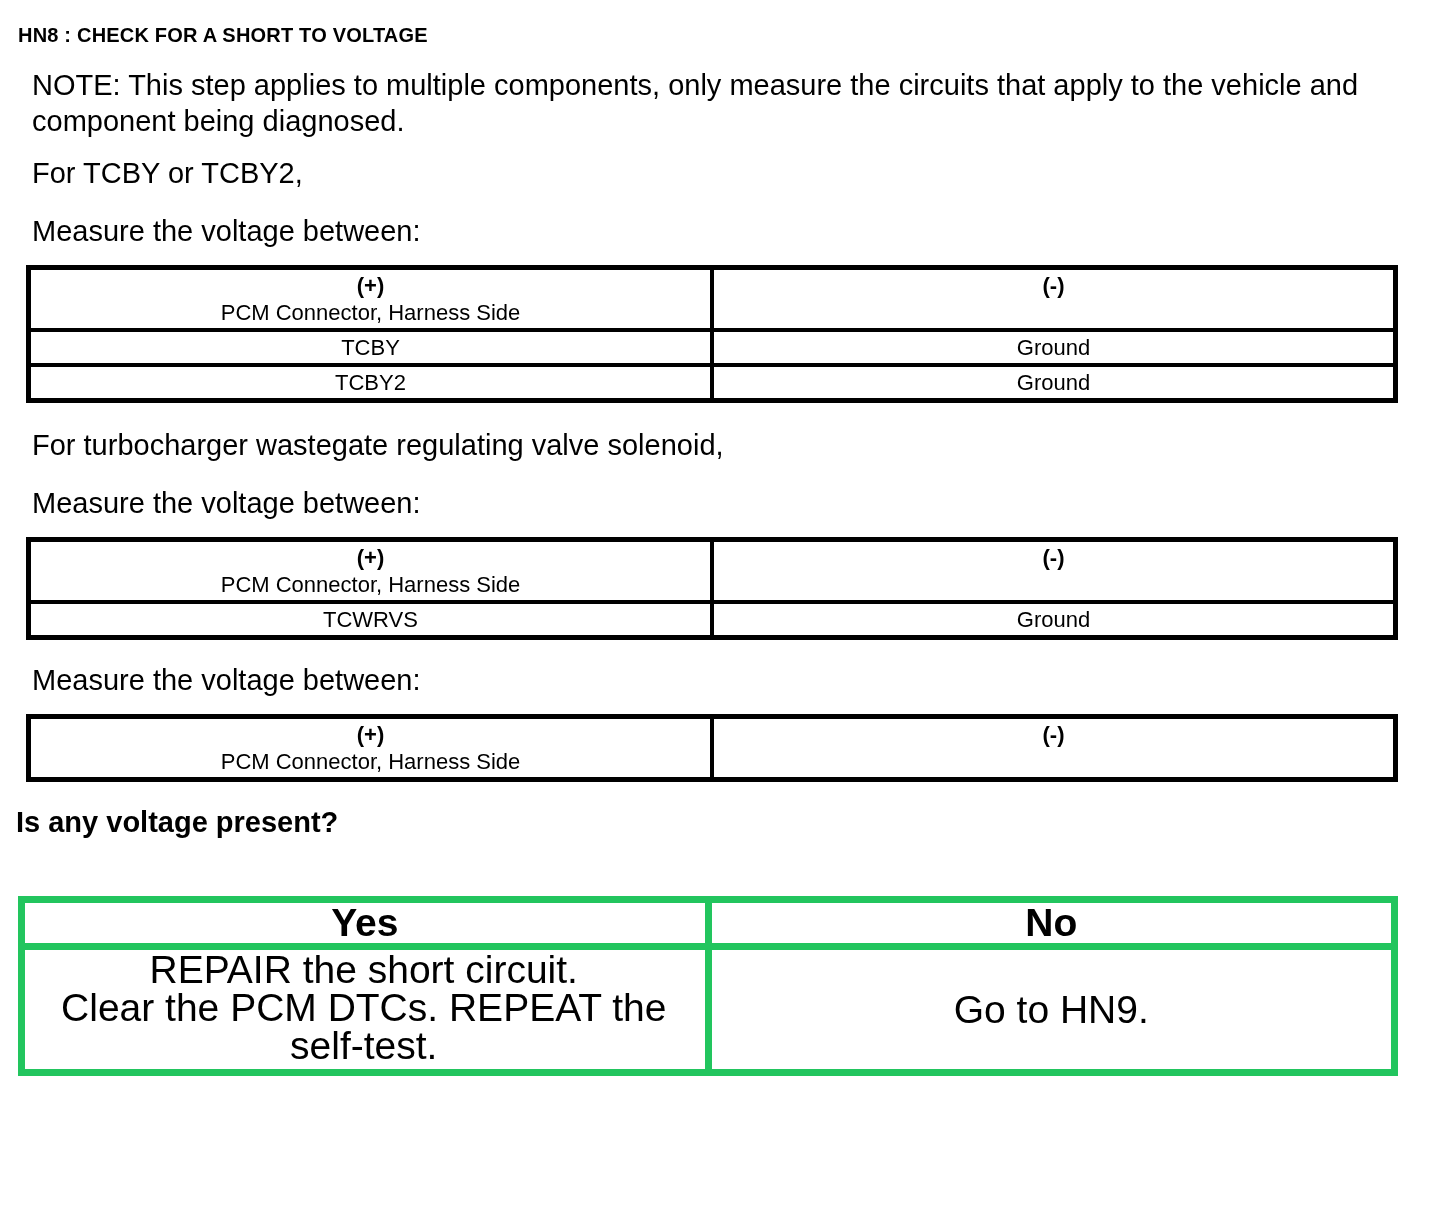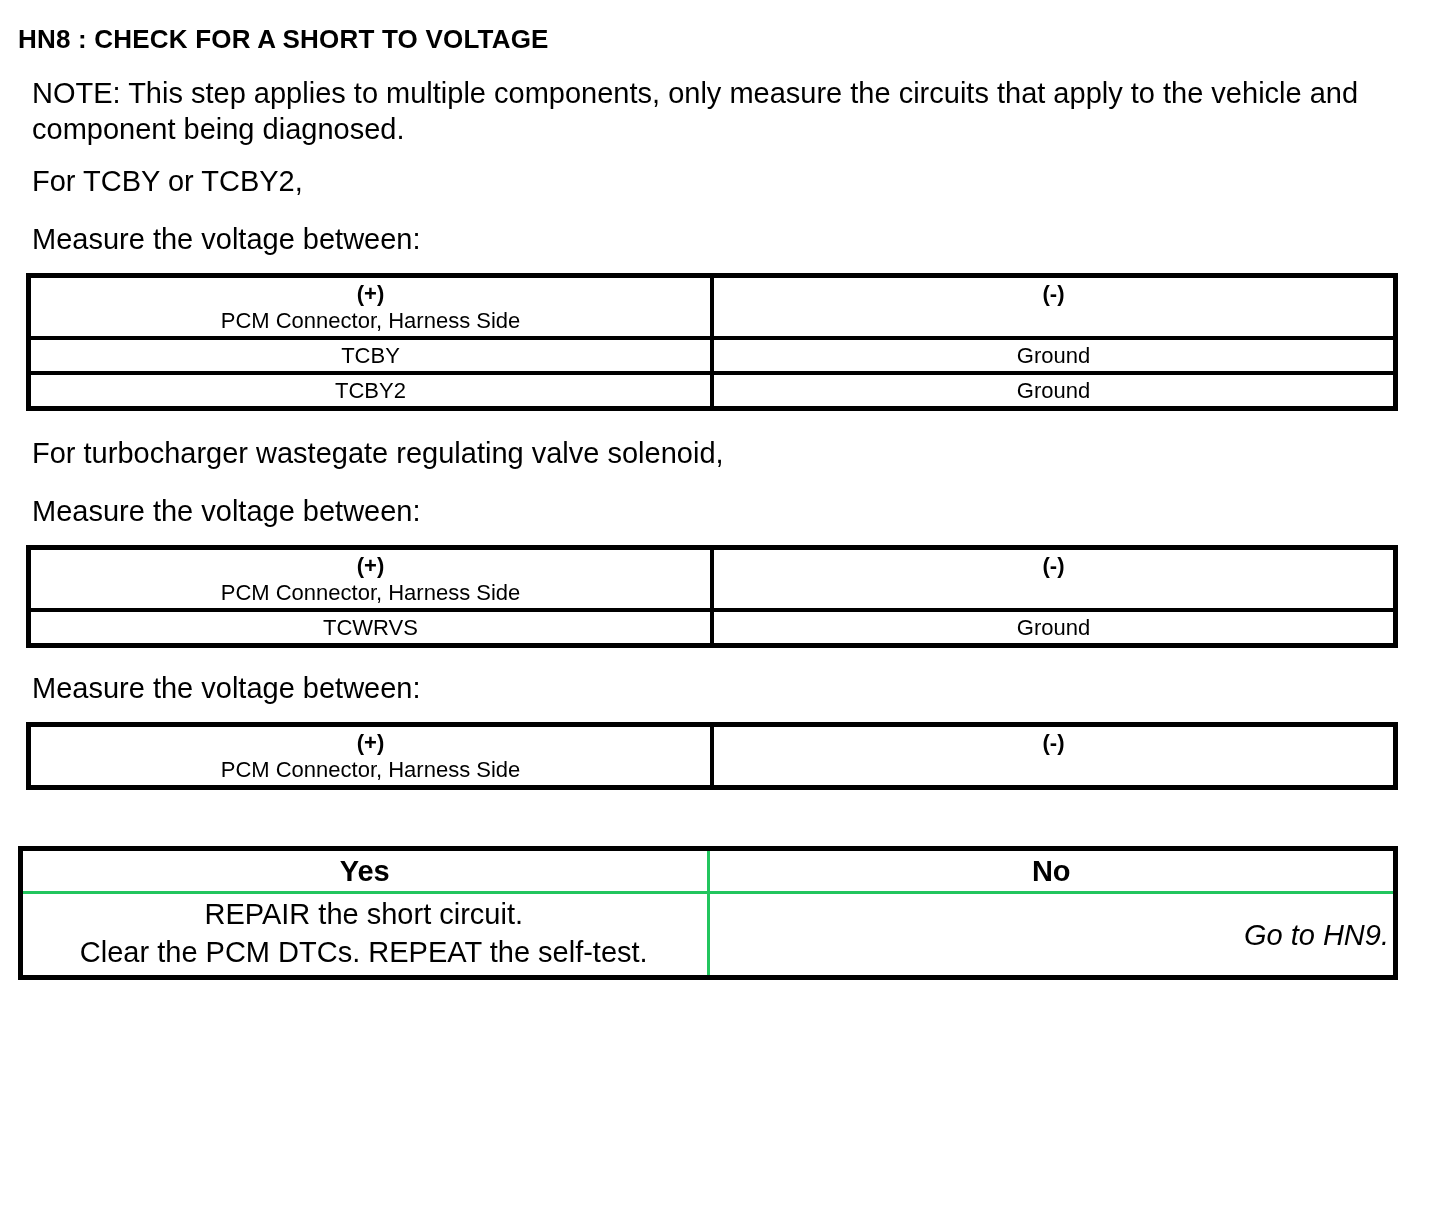--- a/index.html
+++ b/index.html
@@ -5,21 +5,21 @@
   html, body { margin: 0; padding: 0; }
   body {
     width: 1440px; height: 1218px;
     background: #ffffff; color: #000000;
     font-family: "Liberation Sans", sans-serif;
     overflow: hidden;
   }
   .doc { padding: 0 28px 0 16px; }
 
   .step-title {
-    font-size: 26px; font-weight: bold;
+    font-size: 20px; font-weight: bold;
     margin: 24px 0 0 2px; letter-spacing: 0.2px;
   }
 
   .body-text { font-size: 29px; line-height: 36px; margin: 16px; }
   .note { margin-top: 20px; max-width: 1400px; }
   .ignition { margin-top: 16px; margin-left: 4px; }
   .intro { margin-top: 24px; }
   .intro.first { margin-top: 12px; }
   .measure { margin-top: 22px; }
 
@@ -39,32 +39,32 @@
   .question {
     font-size: 29px; line-height: 36px; font-weight: bold;
     margin: 22px 0 0 0;
   }
 
   table.decision-table {
     border-collapse: collapse; table-layout: fixed;
     width: 1380px; margin: 56px 0 0 2px;
     border: 5px solid #000000;
   }
-  table.decision-table td { border: 3px solid #22c55e; font-size: 29px; margin-left: 40px; }
+  table.decision-table td { border: 7px solid #22c55e; font-size: 39px; margin-left: 40px; }
   td.decision-hdr {
     font-weight: bold; text-align: center;
     padding: 3px 4px; line-height: 34px;
   }
   td.yes-action {
     text-align: center; vertical-align: top;
     padding: 1px 4px 4px 2px; line-height: 38px;
   }
   td.no-action {
-    text-align: right; vertical-align: middle;
-    padding: 2px 4px; line-height: 38px; font-style: italic;
+    text-align: center; vertical-align: middle;
+    padding: 2px 4px; line-height: 38px;
   }
 </style>
 </head>
 <body>
 
 <div class="doc">
 
   <div class="step-title">HN8 : CHECK FOR A SHORT TO VOLTAGE</div>
 
   <p class="body-text note">NOTE: This step applies to multiple components, only measure the circuits that apply to the vehicle and component being diagnosed.</p>
@@ -125,20 +125,21 @@
         <div class="sign">(+)</div>
         <div>PCM Connector, Harness Side</div>
       </td>
       <td class="hdr">
         <div class="sign">(-)</div>
       </td>
     </tr>
   </tbody>
     </table>
 
+  <div class="question">Is any voltage present?</div>
 
   <table class="decision-table">
     <tbody>
         <tr>
       <td class="decision-hdr">Yes</td>
       <td class="decision-hdr">No</td>
     </tr>
     <tr>
       <td class="yes-action">
         <div>REPAIR the short circuit.</div>

